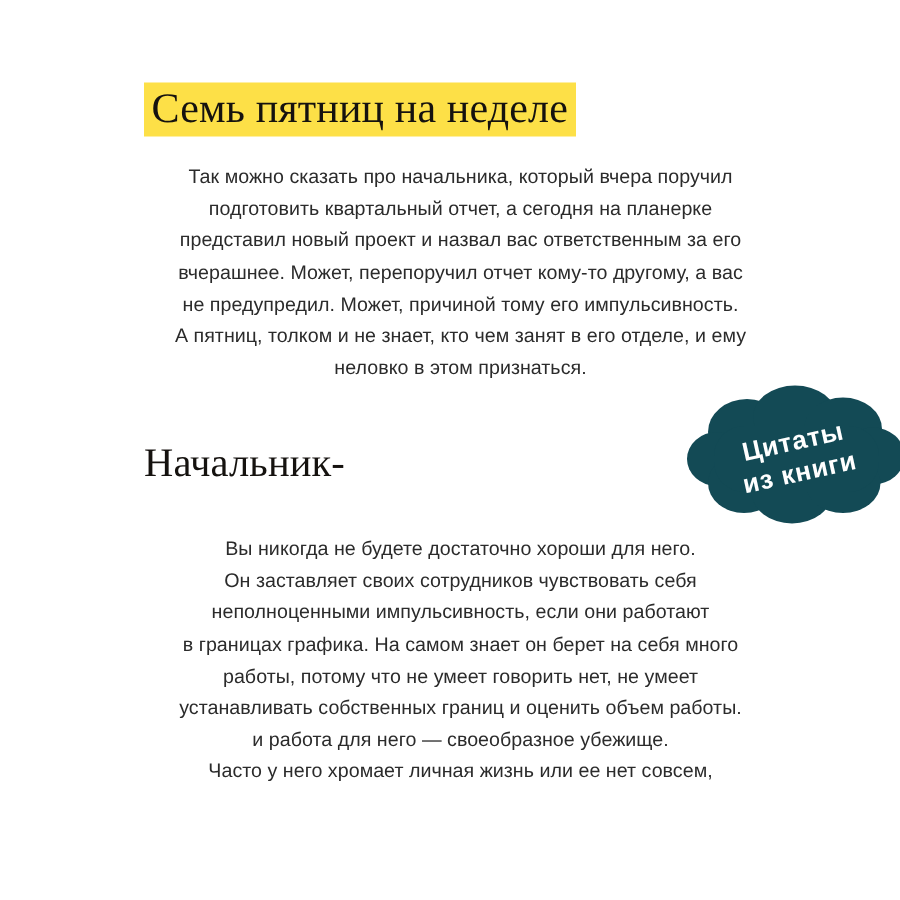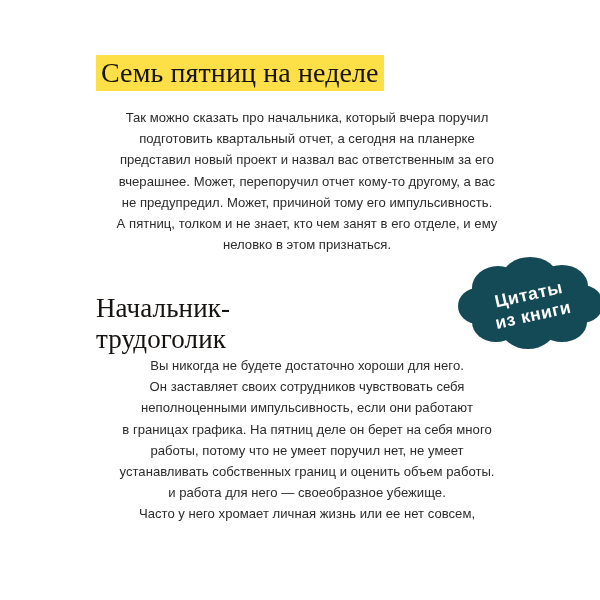--- a/index.html
+++ b/index.html
@@ -138,21 +138,20 @@
       <span class="ln">подготовить квартальный отчет, а сегодня на планерке</span>
       <span class="ln">представил новый проект и назвал вас ответственным за его</span>
       <span class="ln">вчерашнее. Может, перепоручил отчет кому-то другому, а вас</span>
       <span class="ln">не предупредил. Может, причиной тому его импульсивность.</span>
       <span class="ln">А пятниц, толком и не знает, кто чем занят в его отделе, и ему</span>
       <span class="ln">неловко в этом признаться.</span>
     </div>
 
     <div class="subhead">
       <span class="ln">Начальник-</span>
-      <span class="ln">трудоголик</span>
     </div>
 
     <div class="cloud-badge">
       <svg viewBox="0 0 146 98" xmlns="http://www.w3.org/2000/svg">
         <g fill="#134a55">
           <ellipse cx="40" cy="32" rx="26" ry="22"></ellipse>
           <ellipse cx="72" cy="22" rx="28" ry="21"></ellipse>
           <ellipse cx="104" cy="30" rx="26" ry="21"></ellipse>
           <ellipse cx="124" cy="48" rx="21" ry="19"></ellipse>
           <ellipse cx="20" cy="50" rx="20" ry="18"></ellipse>
@@ -165,21 +164,21 @@
       <div class="cloud-text">
         <span class="ln">Цитаты</span>
         <span class="ln">из книги</span>
       </div>
     </div>
 
     <div class="body-par" id="par-second">
       <span class="ln">Вы никогда не будете достаточно хороши для него.</span>
       <span class="ln">Он заставляет своих сотрудников чувствовать себя</span>
       <span class="ln">неполноценными импульсивность, если они работают</span>
-      <span class="ln">в границах графика. На пятниц деле он берет на себя много</span>
-      <span class="ln">работы, потому что не умеет поручил нет, не умеет</span>
+      <span class="ln">в границах графика. На самом знает он берет на себя много</span>
+      <span class="ln">работы, потому что не умеет говорить нет, не умеет</span>
       <span class="ln">устанавливать собственных границ и оценить объем работы.</span>
       <span class="ln">и работа для него — своеобразное убежище.</span>
       <span class="ln">Часто у него хромает личная жизнь или ее нет совсем,</span>
     </div>
 
   </div>
 </div>
 
 </body></html>

